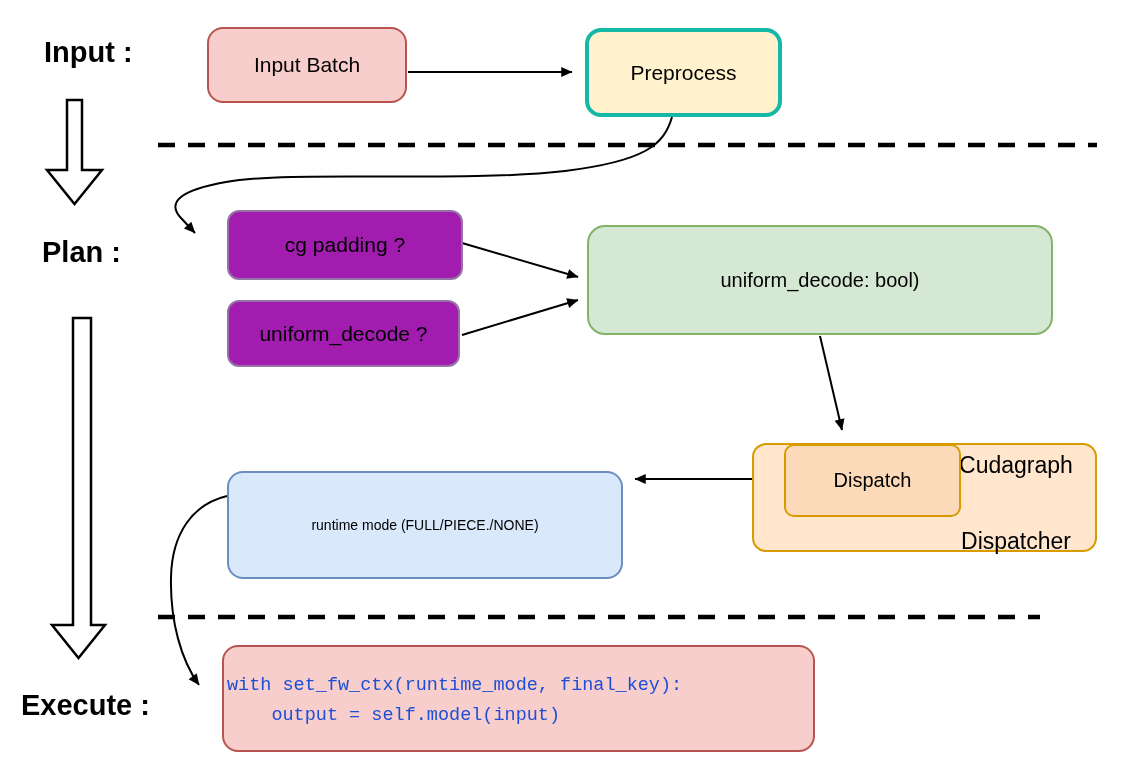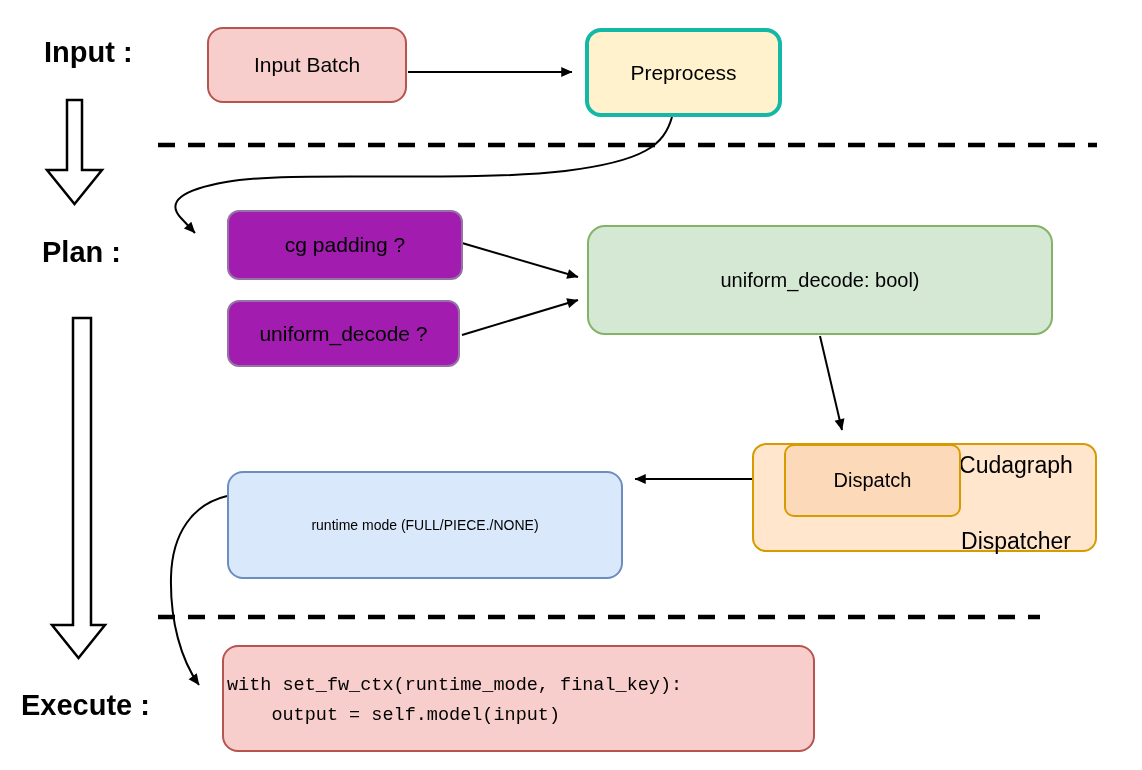--- a/index.html
+++ b/index.html
@@ -60,21 +60,21 @@
     padding-top:10px; box-sizing:border-box;
     font-size:23px; line-height:32px;gap:44px;
   }
   #dispatch      { left:784px; top:444px; width:177px; height:73px;  border-radius:10px; font-size:20px; }
   #runtime-mode  { left:227px; top:445px; width:396px; height:108px; border-radius:16px; font-size:14px; line-height:28px;margin-top:26px; }
   #execute-code  {
     left:222px; top:645px; width:593px; height:107px; border-radius:16px;
     align-items:flex-start; justify-content:flex-start; text-align:left;
     padding:24px 0 0 3px;
     font-family:"Liberation Mono", "DejaVu Sans Mono", monospace;
-    font-size:18.5px; line-height:30px; color:#000000;
+    font-size:18.5px; line-height:30px; color:#1d4ed8;
   }
   .code-line { white-space: pre; }
 </style>
 </head>
 <body>
 
 <div class="canvas">
 
   <svg class="connectors" viewBox="0 0 1142 770" xmlns="http://www.w3.org/2000/svg">
     <defs>

